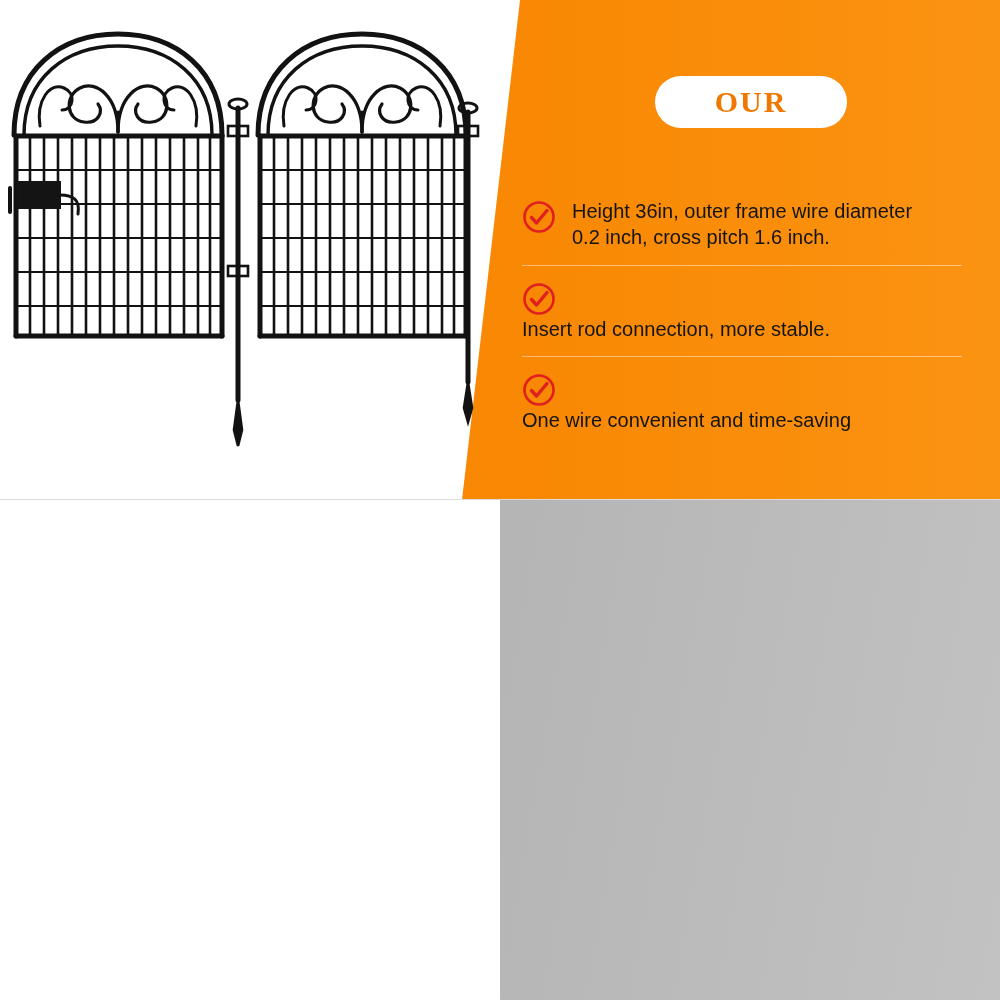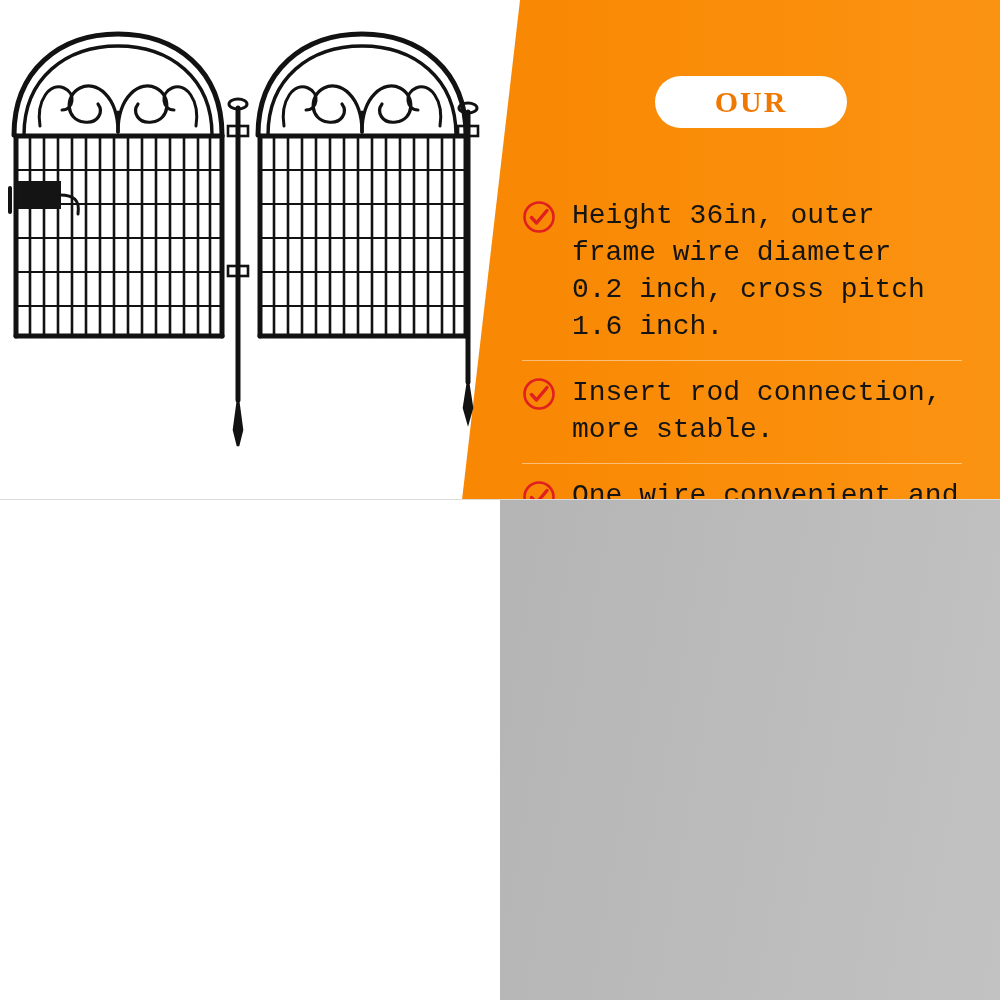--- a/index.html
+++ b/index.html
@@ -93,32 +93,33 @@
   .feature-list-top { left: 522px; top: 184px; }
 
   .feature-row {
     display: flex;
     align-items: flex-start;
     padding: 14px 0 14px 0;
     min-height: 60px;
   }
   .feature-row + .feature-row {
     border-top: 1px solid rgba(255,255,255,0.45);
+    flex-direction: column;
   }
   .feature-icon {
     flex: 0 0 auto;
     width: 34px; height: 34px;
     margin-right: 16px;
     margin-top: 2px;
   }
   .feature-text {
-    font-size: 28px;
+    font-size: 20px;
     line-height: 1.32;
     color: #1a1a1a;
-    font-family: Liberation Mono, monospace;
+    font-family: Liberation Sans, sans-serif;
     white-space: pre-line;
   }
   .feature-list-top .feature-text { color: #141414; }
 
   
   .illus { position: absolute; }
 </style>
 </head>
 <body>
 

